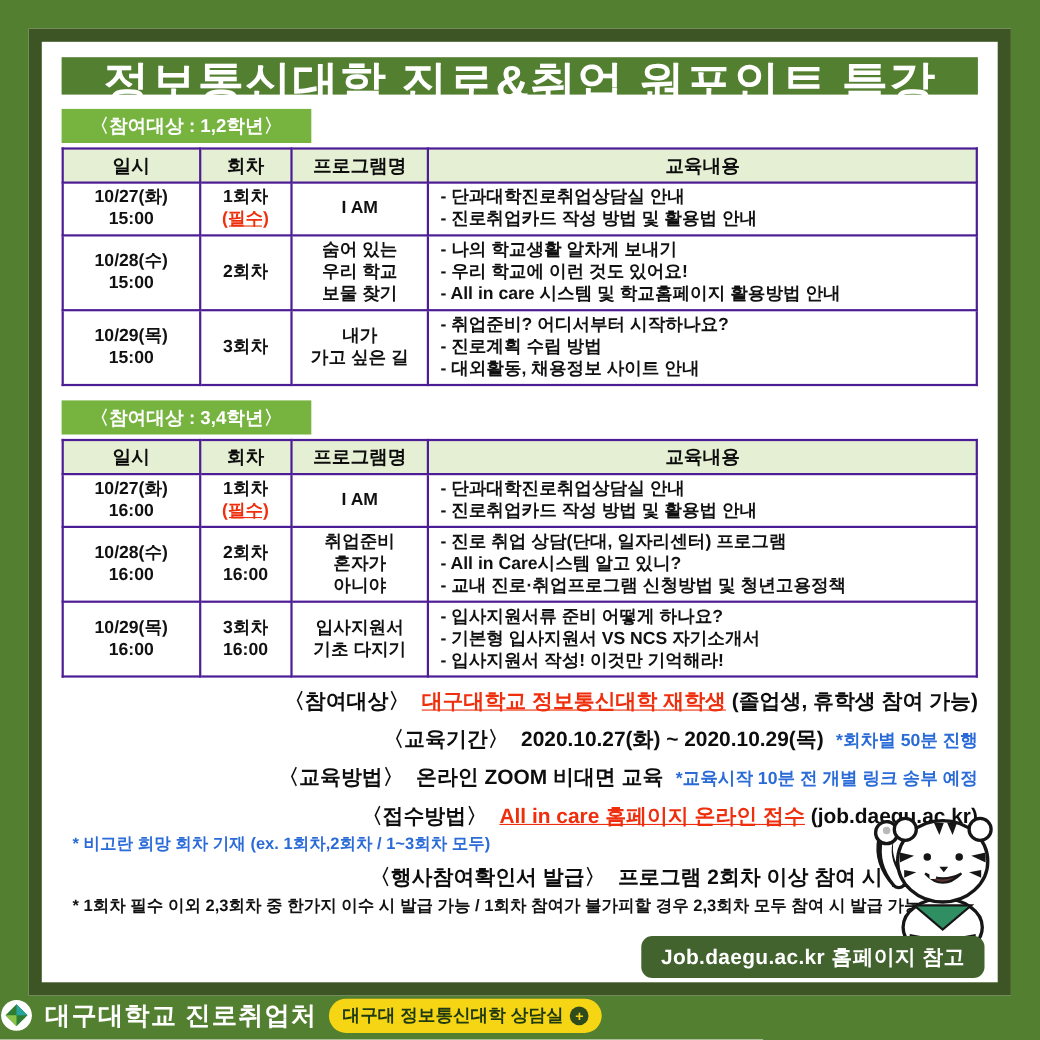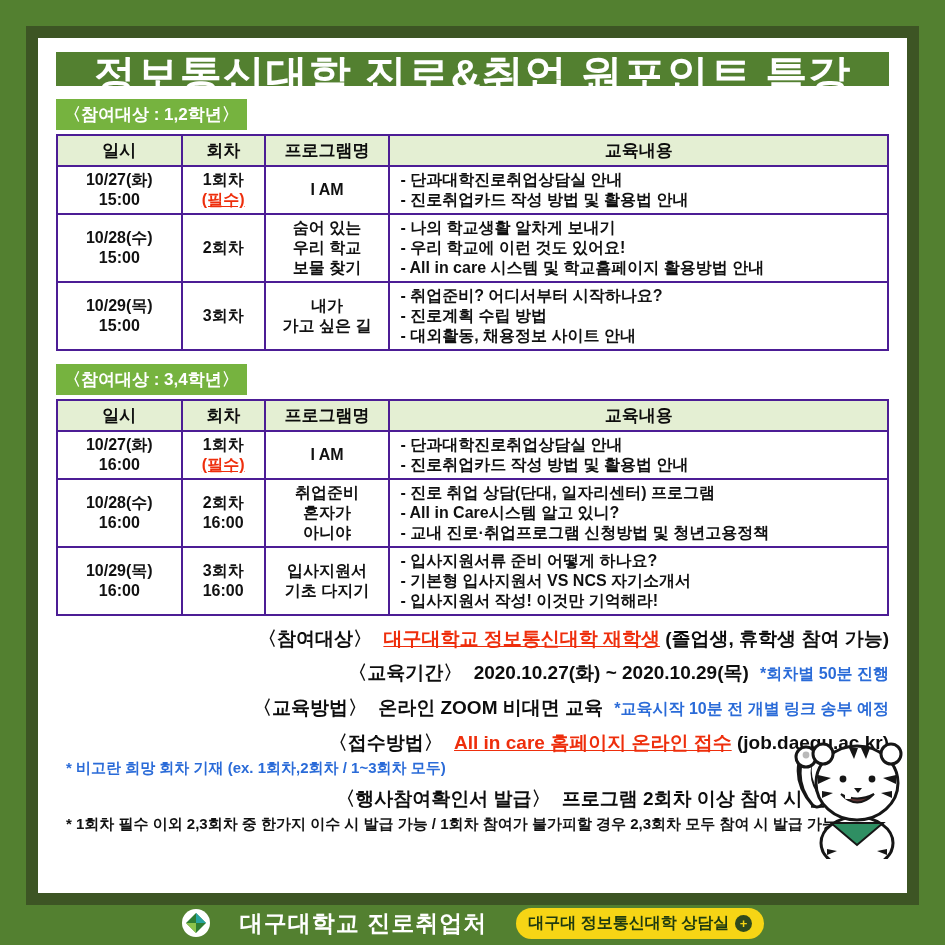--- a/index.html
+++ b/index.html
@@ -19,21 +19,21 @@
     background:#538030; color:#ffffff; text-align:center;
     font-size:42px; font-weight:bold; letter-spacing:1px;
     height:34px; line-height:46px;
   }
   .subtitle {
     text-align:center; font-size:26px; font-weight:bold;
     margin-top:9px; letter-spacing:0.5px; color:#0d0d0d;
   }
   .badge {
     display:inline-block; background:#76b33f; color:#ffffff;
-    font-size:17px; font-weight:bold; padding:4px 8px; margin-top:13px;text-align:right;
+    font-size:17px; font-weight:bold; padding:4px 26px; margin-top:13px;text-align:right;
   }
   table { width:100%; border-collapse:collapse; margin-top:4px; table-layout:fixed; }
   col.c-date { width:15%; } col.c-sess { width:10%; }
   col.c-prog { width:15%; } col.c-cont { width:60%; }
   th, td { border:2px solid #4c1d95; }
   th { background:#e4efd3; font-size:17px; font-weight:bold; padding:3px 0; color:#0d0d0d; }
   td { font-size:16px; font-weight:bold; text-align:center; padding:3px 4px; line-height:20px; }
   td.content-cell { text-align:left; padding-left:10px; }
   .red  { color:#ee2e0c;text-decoration:underline; }
   .blue { color:#2a6bd8; }
@@ -46,21 +46,21 @@
 
   .homepage-badge {
     position:absolute; right:12px; bottom:4px; z-index:3;
     background:#42622e; color:#ffffff; border-radius:10px;
     font-size:19px; font-weight:bold; padding:6px 18px; letter-spacing:0.3px;
   }
   .tiger { position:absolute; right:2px; bottom:34px; z-index:2; }
 
   .footer {
     position:absolute; left:0; right:0; bottom:5px; height:34px;
-    display:flex; align-items:center; justify-content:center; gap:29px;
+    display:flex; align-items:center; justify-content:flex-start; gap:11px;
   }
   .footer-org { color:#ffffff; font-size:23px; font-weight:bold; letter-spacing:1px; }
   .pill {
     background:#f6d515; color:#1e3a10; border-radius:16px;
     font-size:16px; font-weight:bold; padding:5px 12px;
     display:inline-flex; align-items:center; gap:6px;
   }
   .plus-circle {
     width:17px; height:17px; border-radius:50%; background:#2f4a1d;
     color:#f6d515; font-size:13px; line-height:17px; text-align:center;
@@ -280,20 +280,21 @@
       <circle cx="97" cy="48" r="3.4" fill="#161616"></circle>
 
       <path d="M79 57 h8 l-4 5 z" fill="#161616"></path>
       <path d="M66 63 Q82 80 99 63 Q82 72 66 63" fill="#5d3434" stroke="#161616" stroke-width="2"></path>
       <rect x="70" y="63" width="6" height="5" rx="1" fill="#ffffff"></rect>
 
       <path d="M52 118 l10 2 l-10 4 z" fill="#161616"></path>
       <path d="M112 118 l-10 2 l10 4 z" fill="#161616"></path>
     </svg>
 
+    <div class="homepage-badge">Job.daegu.ac.kr 홈페이지 참고</div>
   </div>
 </div>
 
 <div class="footer">
   <svg width="30" height="30" viewBox="0 0 30 30">
     <circle cx="15" cy="15" r="14" fill="#ffffff"></circle>
     <path d="M15 5 L25 15 L15 25 L5 15 Z" fill="#2e7d32"></path>
     <path d="M15 5 L25 15 L15 15 Z" fill="#27a3a0"></path>
     <path d="M15 25 L5 15 L15 15 Z" fill="#8bc34a"></path>
   </svg>

